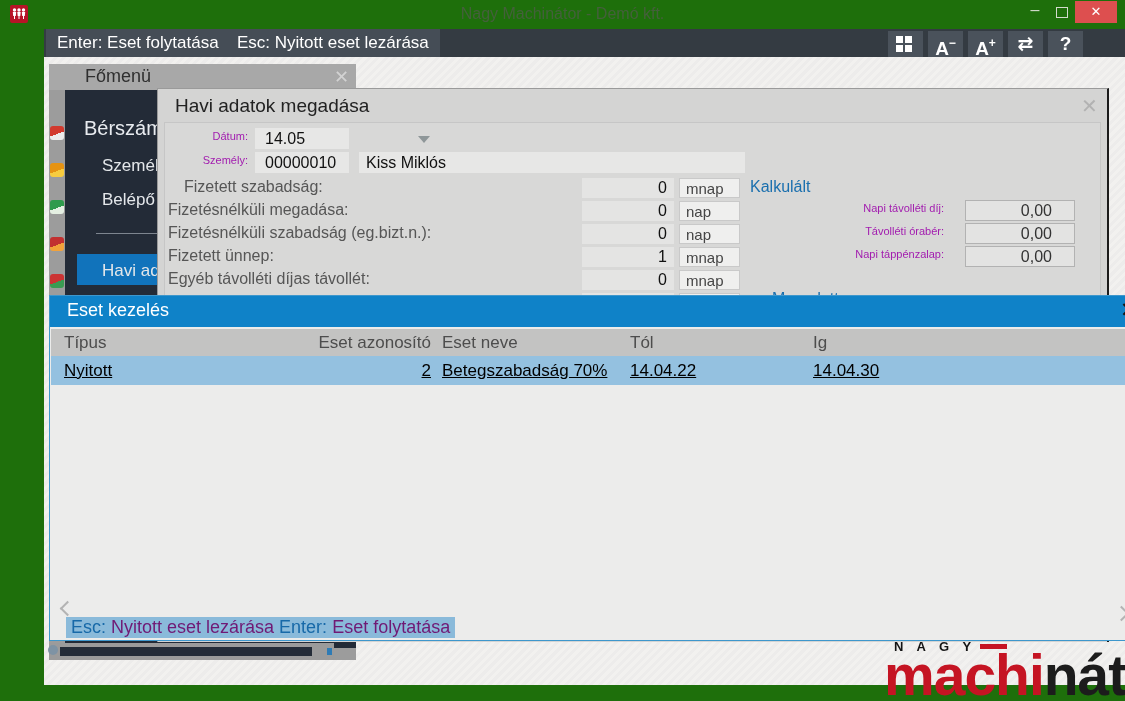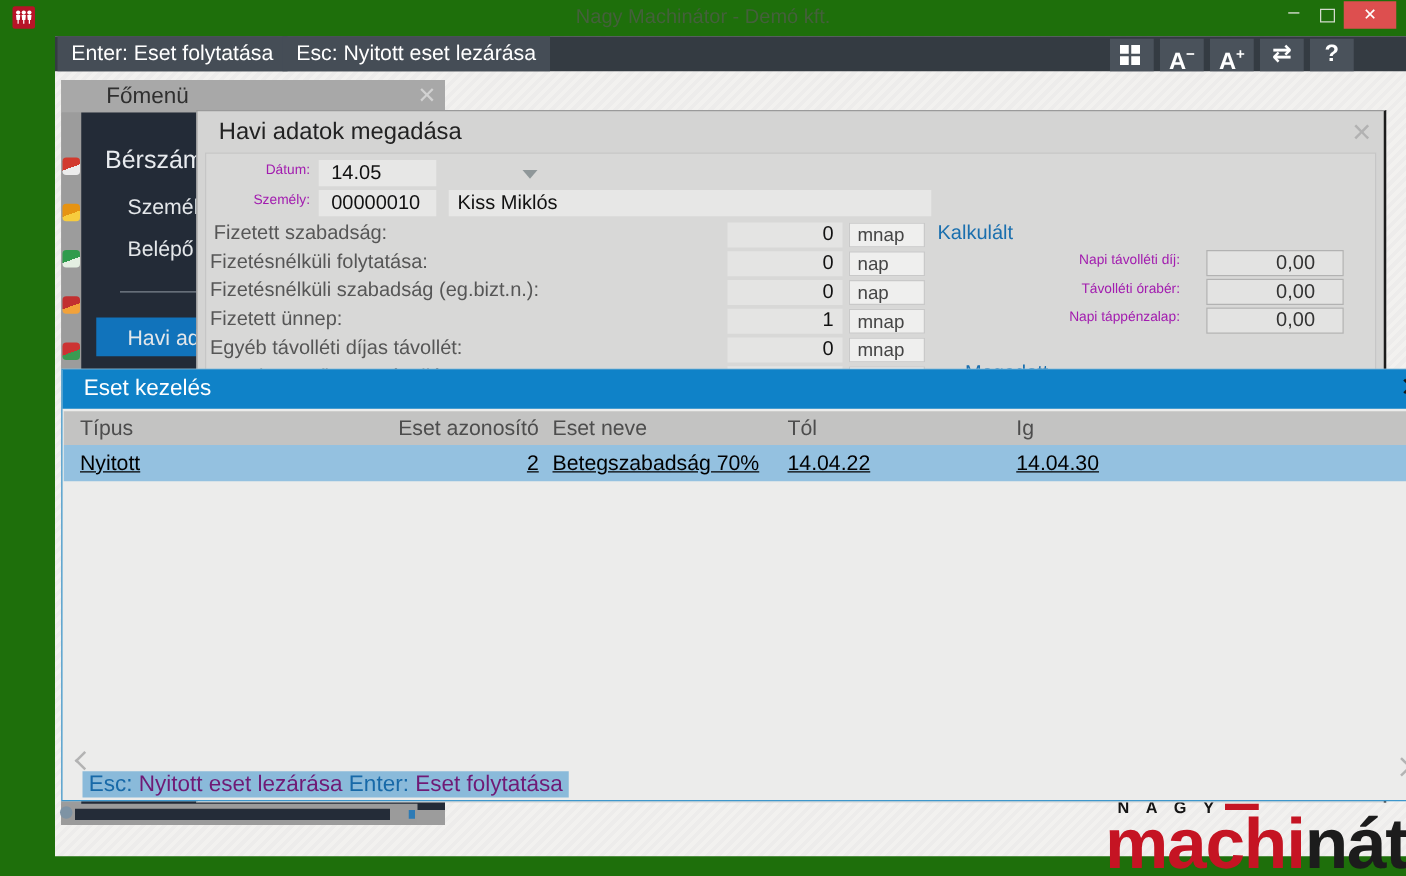--- a/index.html
+++ b/index.html
@@ -178,26 +178,26 @@
       <div class="hv-field" style="left:97px;top:39px;width:94px;padding-left:10px;box-sizing:border-box;">
         <span>14.05</span>
         <span class="caret"></span>
       </div>
 
       <div class="hv-rlab" style="left:10px;top:65px;width:80px;">Személy:</div>
       <div class="hv-field" style="left:97px;top:63px;width:94px;padding-left:10px;box-sizing:border-box;">00000010</div>
       <div class="hv-field" style="left:201px;top:63px;width:386px;padding-left:7px;box-sizing:border-box;">Kiss Miklós</div>
 
       <div>
-        <div class="hv-lab" style="left:13px;top:89px;">Fizetett szabadság:</div>
+        <div class="hv-lab" style="left:26px;top:89px;">Fizetett szabadság:</div>
         <div class="hv-val" style="top:89px;">0</div>
         <div class="hv-unit" style="top:89px;">mnap</div>
       </div>
       <div>
-        <div class="hv-lab" style="left:10px;top:112px;">Fizetésnélküli folytatása:</div>
+        <div class="hv-lab" style="left:10px;top:112px;">Fizetésnélküli megadása:</div>
         <div class="hv-val" style="top:112px;">0</div>
         <div class="hv-unit" style="top:112px;">nap</div>
       </div>
       <div>
         <div class="hv-lab" style="left:10px;top:135px;">Fizetésnélküli szabadság (eg.bizt.n.):</div>
         <div class="hv-val" style="top:135px;">0</div>
         <div class="hv-unit" style="top:135px;">nap</div>
       </div>
       <div>
         <div class="hv-lab" style="left:10px;top:158px;">Fizetett ünnep:</div>

